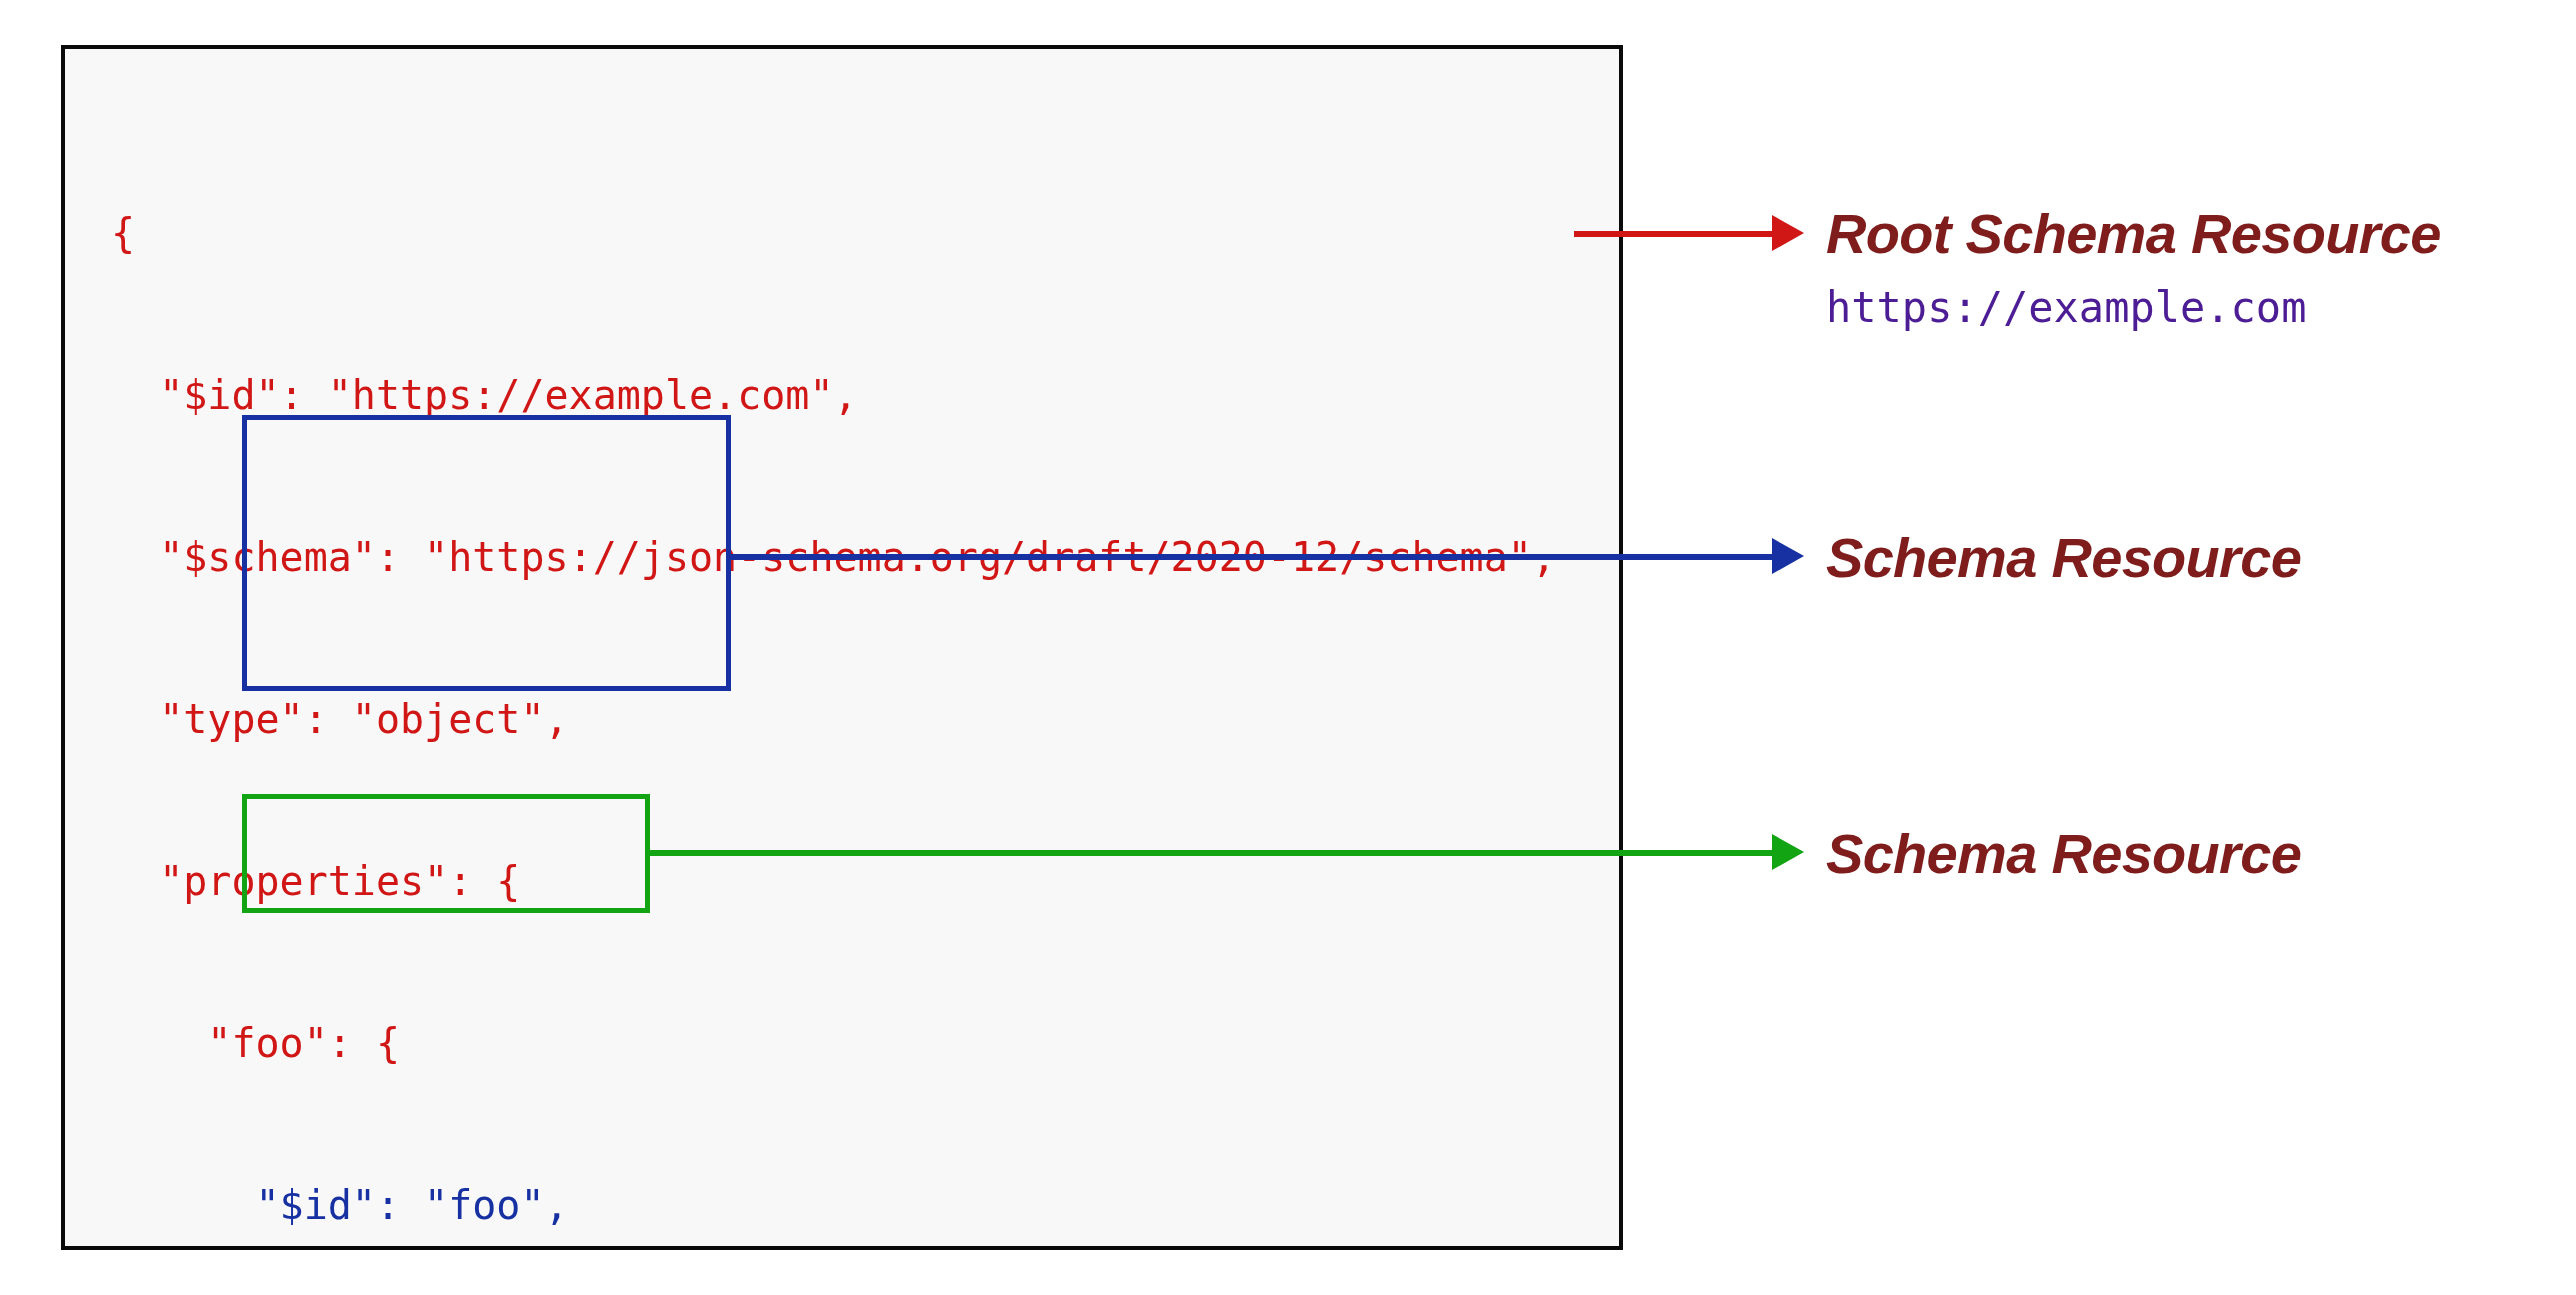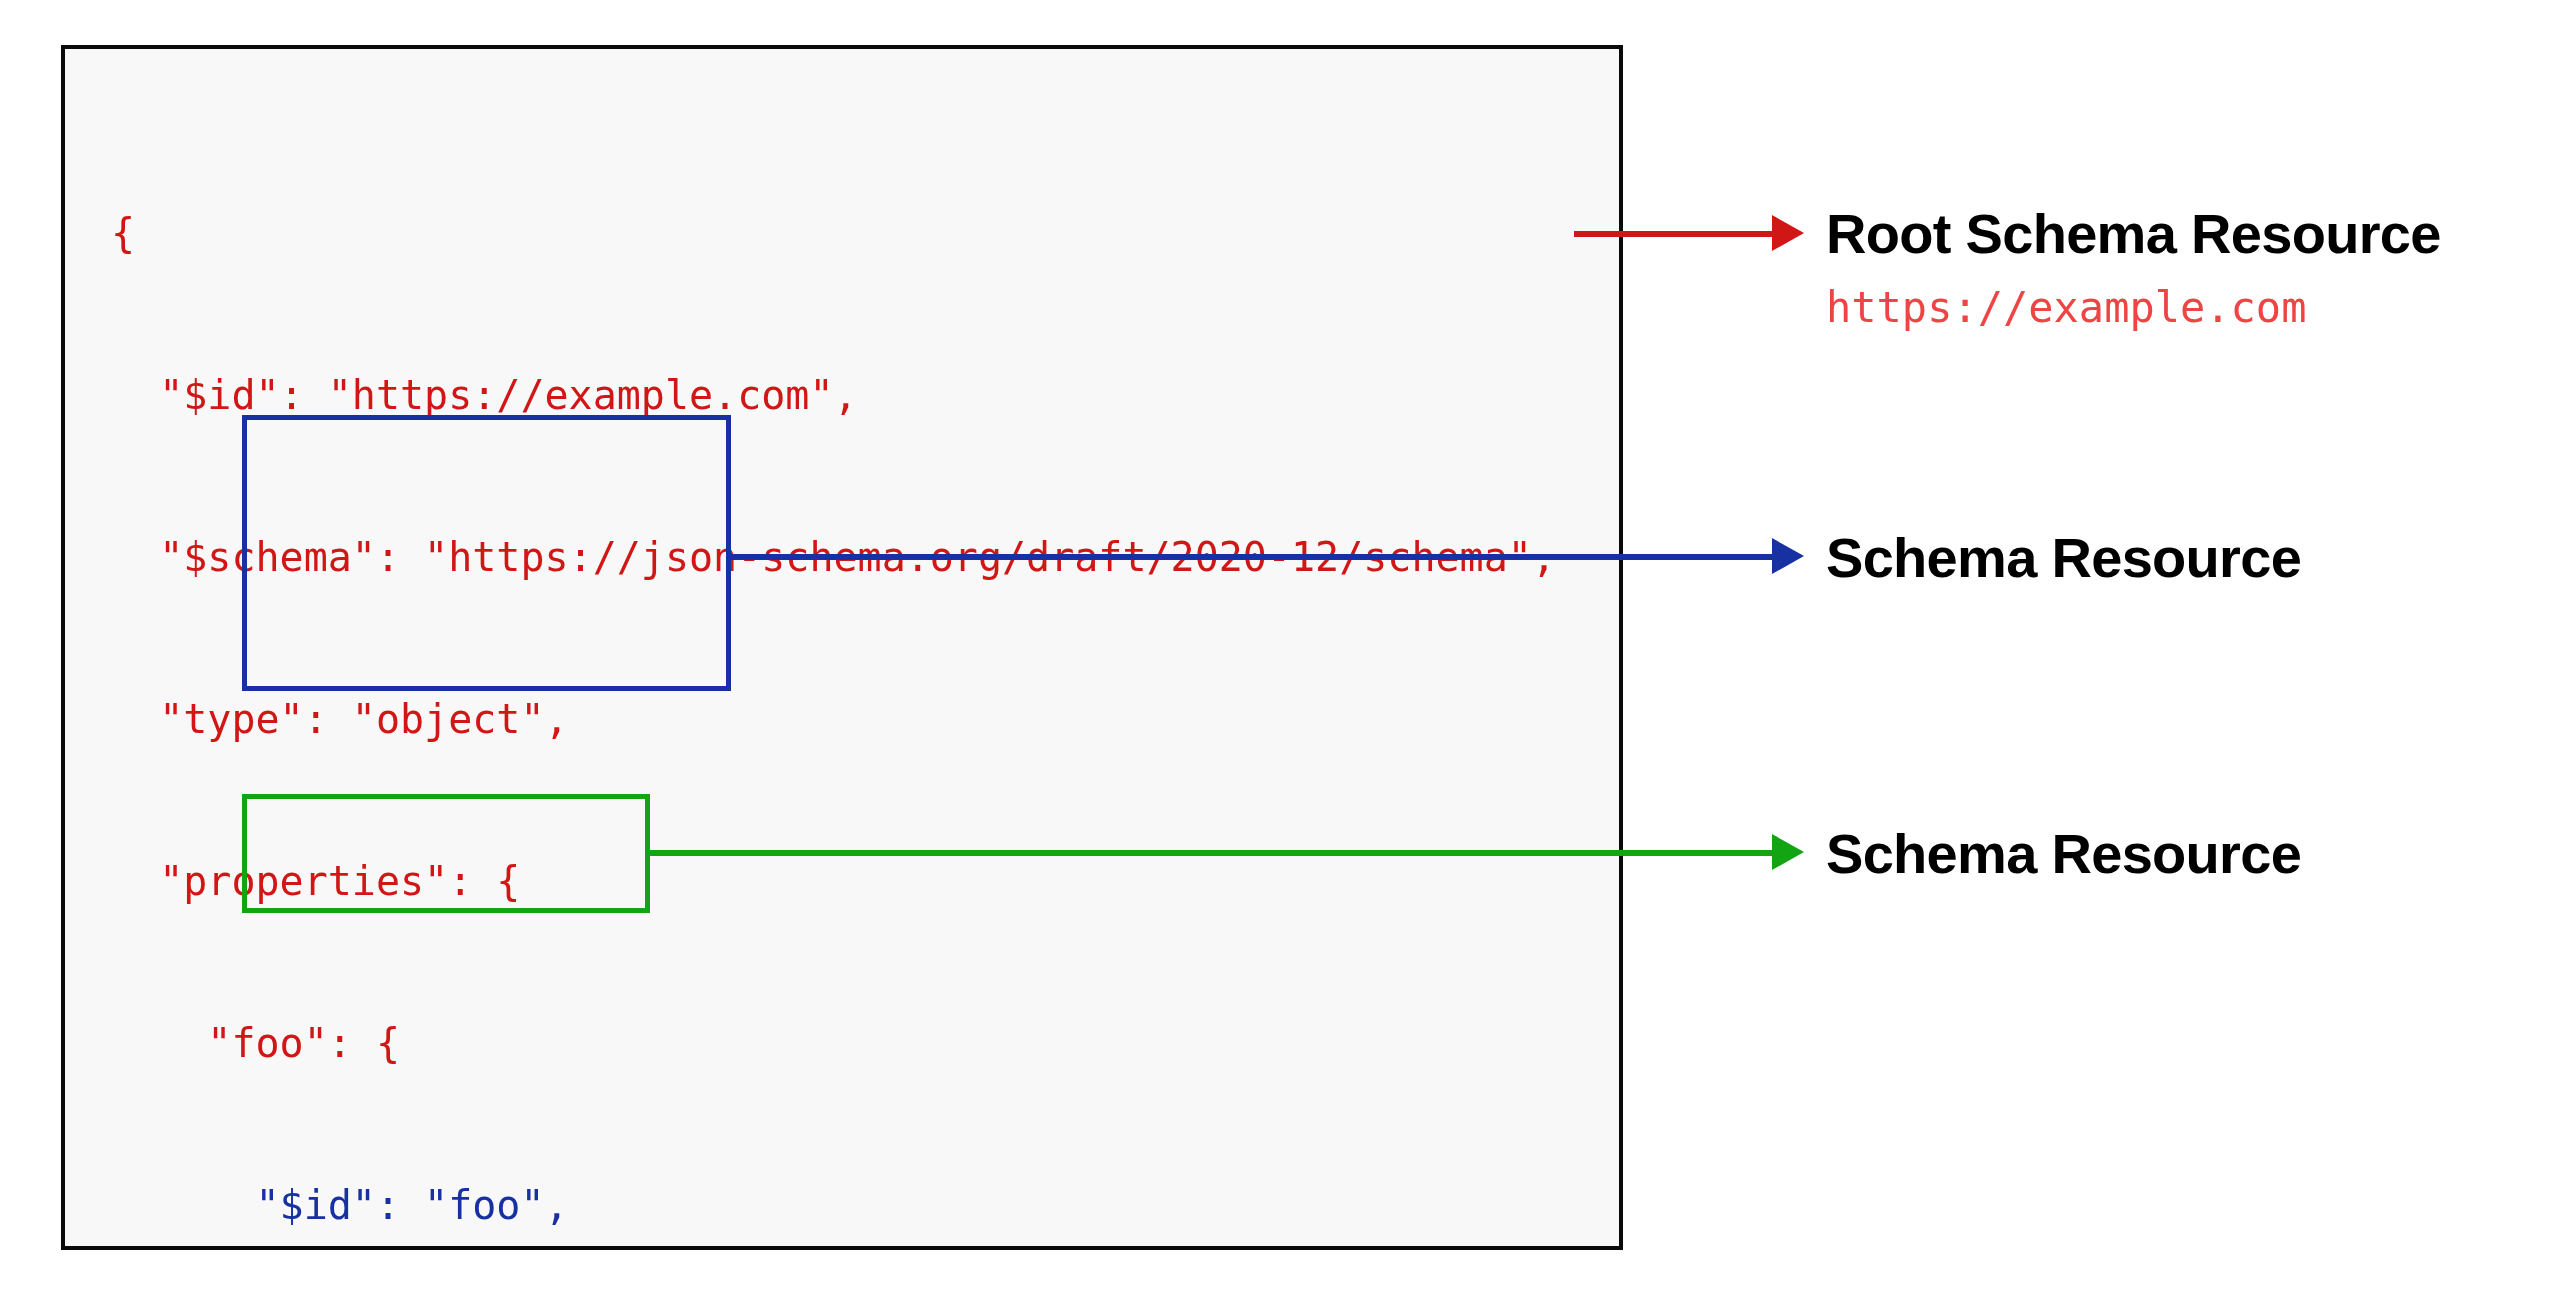--- a/index.html
+++ b/index.html
@@ -42,25 +42,25 @@
   .al-green { left: 650px;  top: 850px; width: 1122px; background: #12a412; }
   .ah-green { left: 1772px; top: 834px; border-left-color: #12a412; }
 
   
   .label-group { position: absolute; left: 1826px; }
   .lg-root { top: 201px; }
   .lg-foo  { top: 525px; }
   .lg-bar  { top: 821px; }
   .label-title {
     font-weight: 700; font-size: 56px; line-height: 65px;
-    color: #000000; letter-spacing: -0.7px; white-space: nowrap;
+    color: #7f1d1d; letter-spacing: -0.7px; white-space: nowrap; font-style: italic;
   }
   .label-sub {
     margin-top: 17px; font-family: "DejaVu Sans Mono", monospace;
-    font-size: 42px; line-height: 50px; color: #ef4444; white-space: nowrap;
+    font-size: 42px; line-height: 50px; color: #4c1d95; white-space: nowrap;
   }
 </style>
 </head>
 <body>
 
 <div class="canvas">
 
   <div class="schema-box"></div>
 
   <div class="code">

